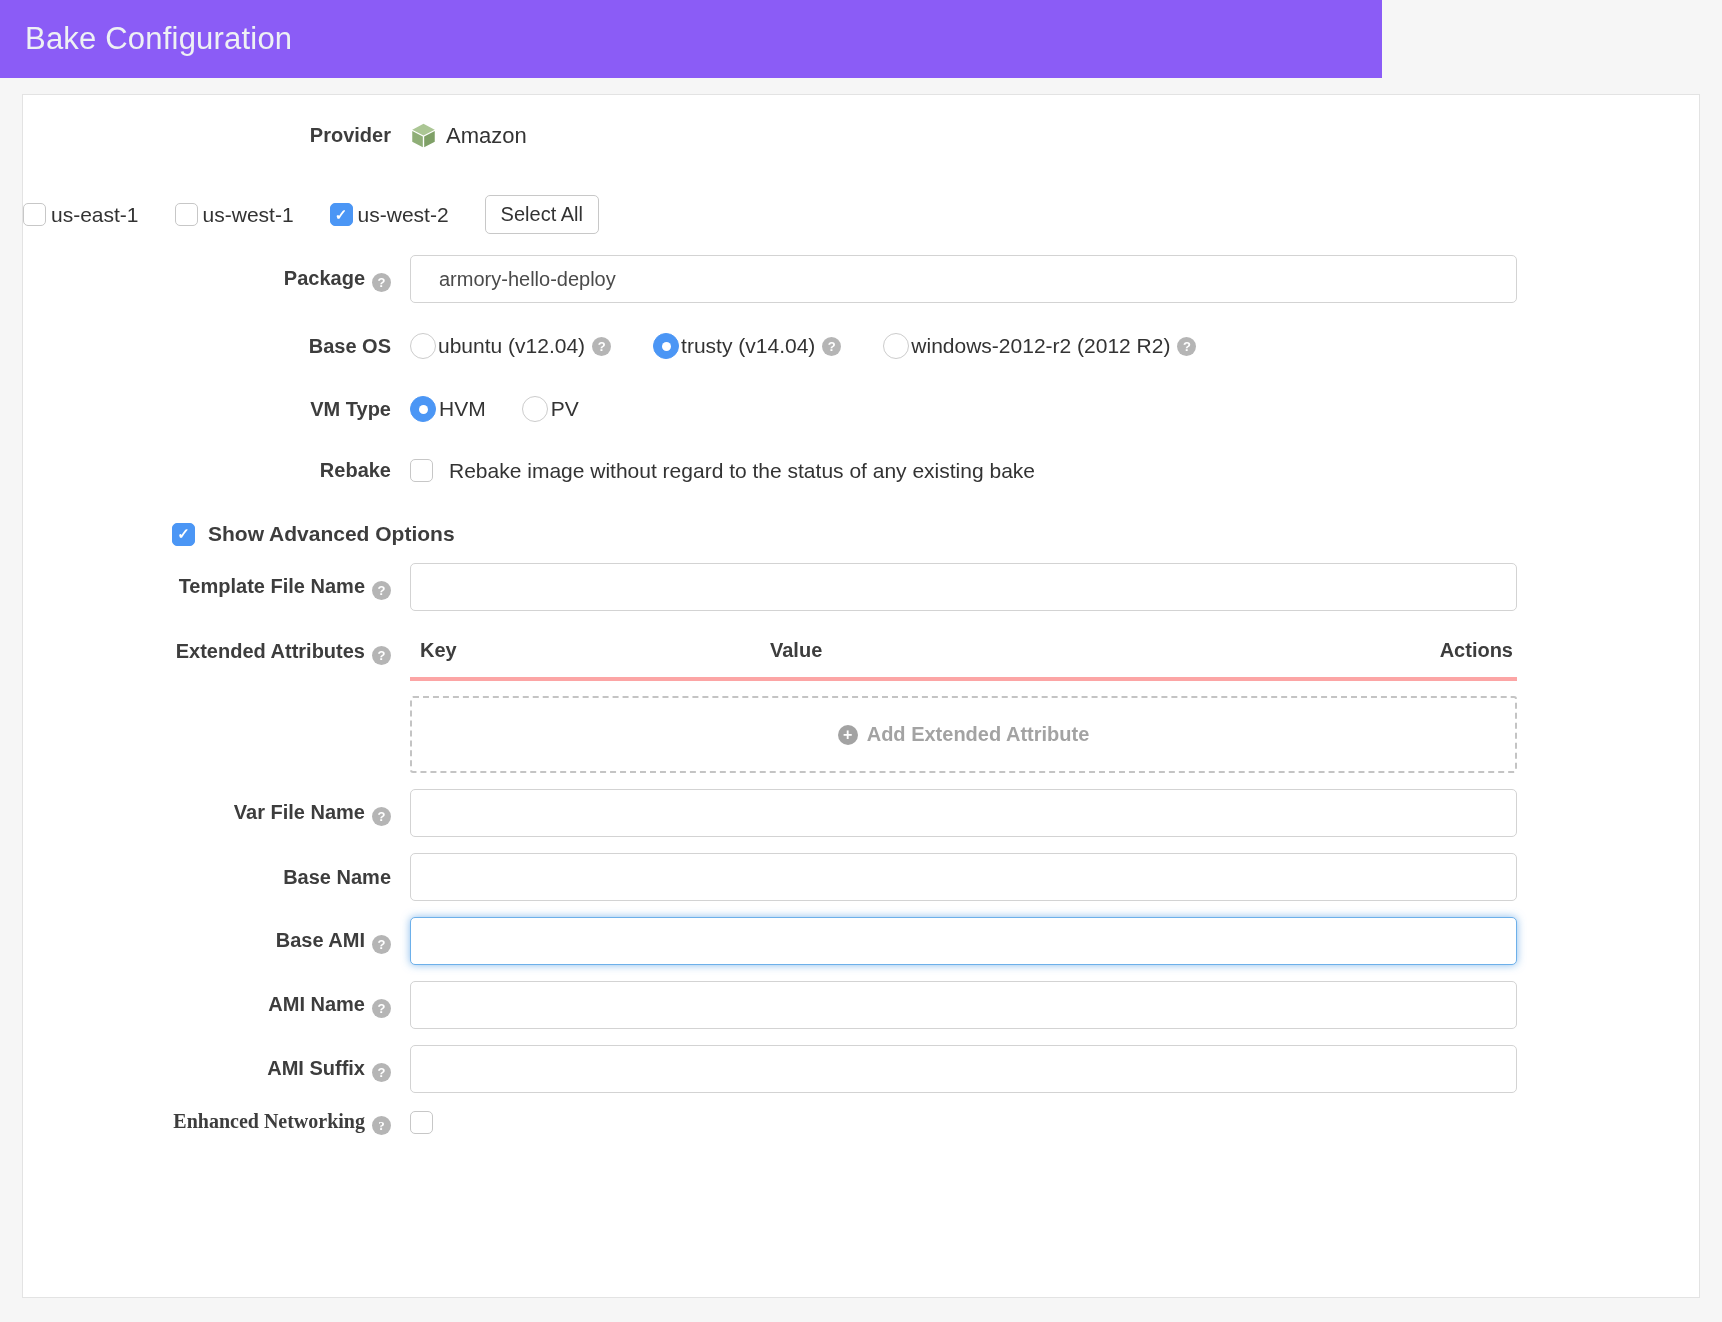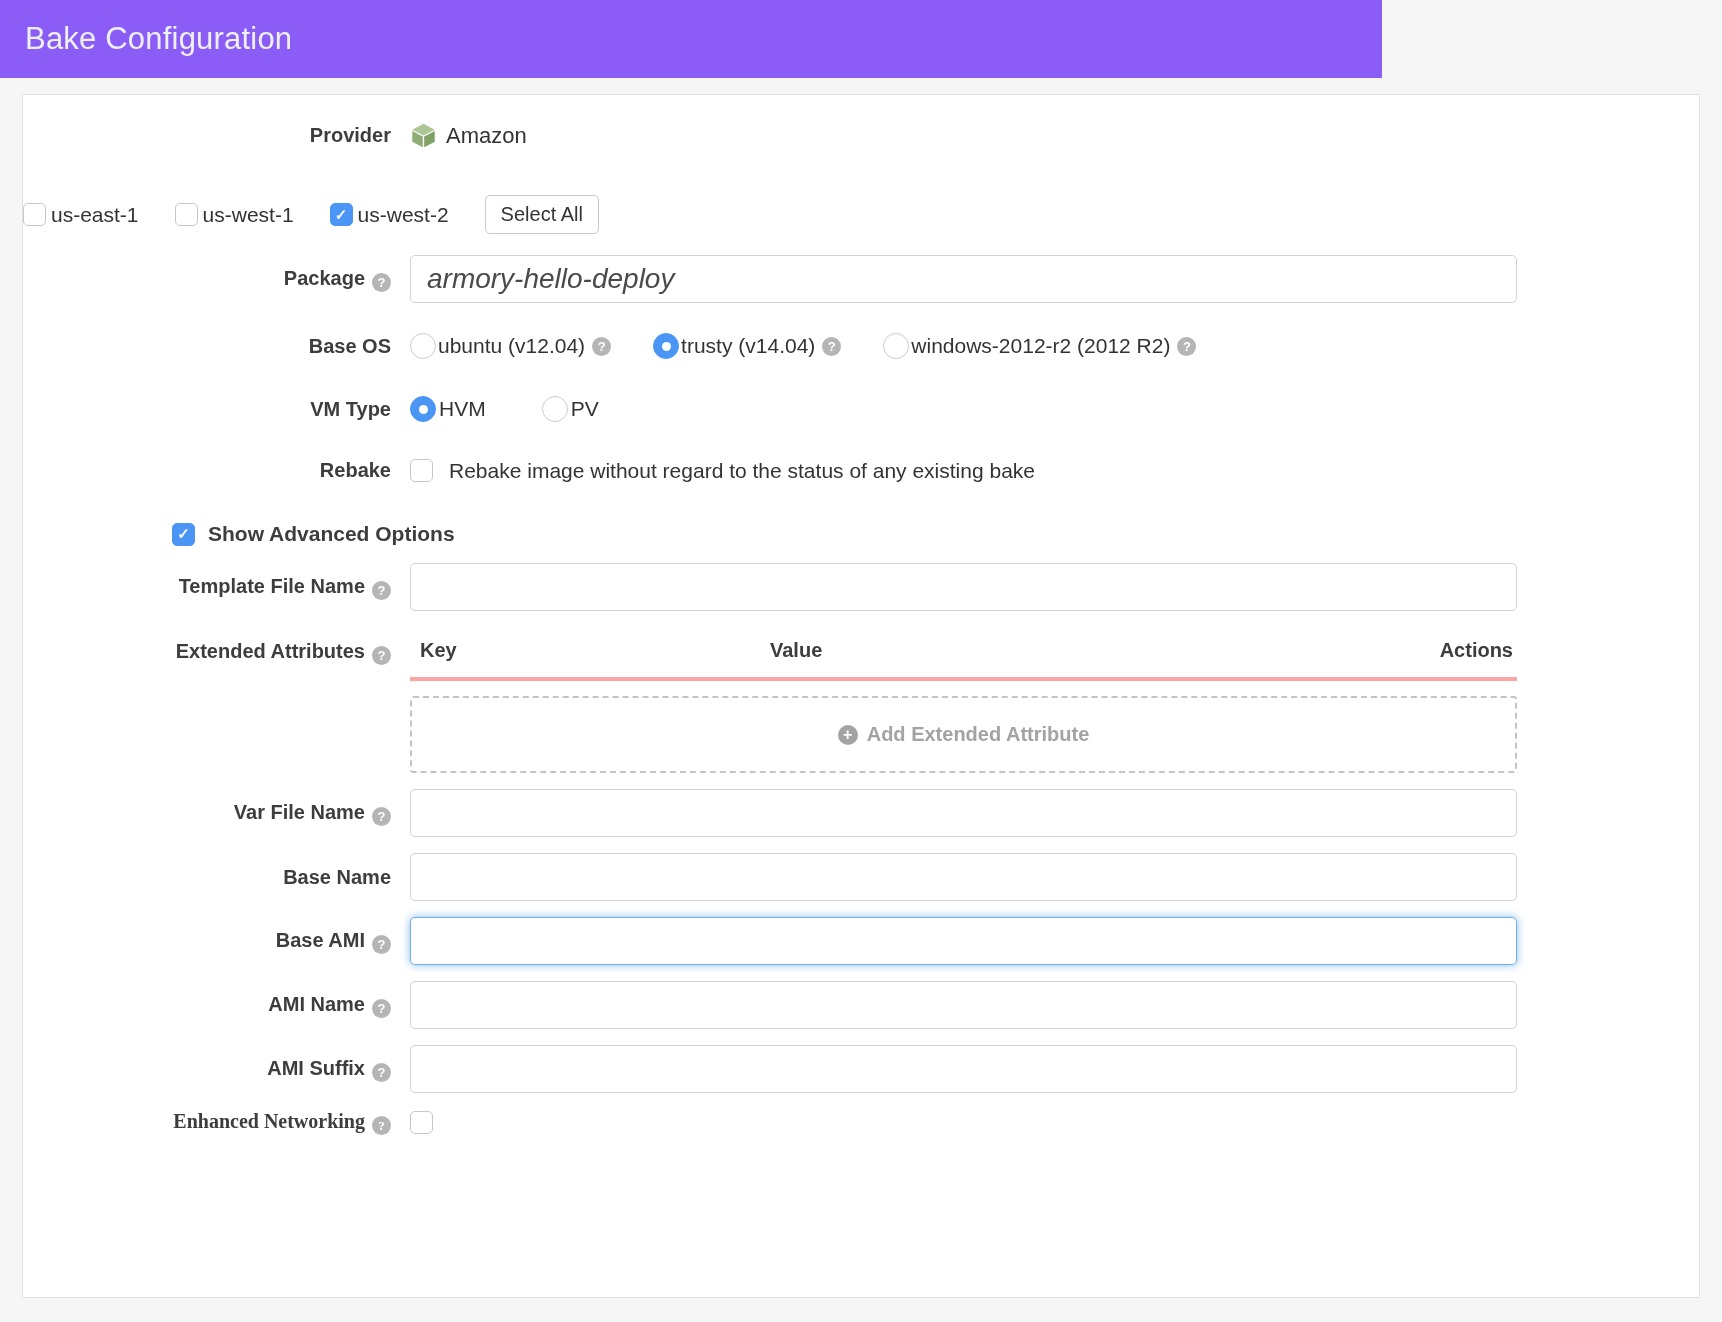--- a/index.html
+++ b/index.html
@@ -64,21 +64,21 @@
     content:""; position:absolute; left:50%; top:50%; width:9px; height:9px;
     margin:-4.5px 0 0 -4.5px; border-radius:50%; background:#fff;
   }
   .opt { display:inline-flex; align-items:center; }
   .opt-label { font-size:21px; color:#333; margin-left:5px; white-space:nowrap; }
 
   
   .text-input {
     width:100%; height:48px; border:1px solid #d3d3d3; border-radius:5px;
     font-family:"Liberation Sans", sans-serif;
-    font-size:28px; color:#4a4a4a; padding:0 16px; background:#fff; outline:none;font-style:italic;
+    font-size:20px; color:#4a4a4a; padding:0 28px; background:#fff; outline:none;
   }
   .text-input.focused {
     border-color:#6db0ea;
     box-shadow:0 0 9px rgba(96,164,230,0.75);
   }
 
   
   .btn {
     height:39px; padding:0 15px; background:#fff; border:1px solid #c8c8c8;
     border-radius:5px; font-family:"Liberation Sans", sans-serif;
@@ -120,21 +120,21 @@
   .r-eaadd      { margin-bottom:16px; }
   .r-input16    { margin-bottom:16px; }
   .r-enhanced   { margin-top:14px;font-family:Liberation Serif, serif; }
 
   .showadv-label { font-size:21px; font-weight:700; color:#3d3d3d; margin-left:13px; }
 
   .provider-value { display:inline-flex; align-items:center; gap:9px; font-size:22px; color:#333; }
 
   .regions-field { gap:36px; }
   .baseos-field  { gap:42px; }
-  .vm-field      { gap:56px; }
+  .vm-field      { gap:36px; }
 
   .rebake-text { font-size:21px; color:#333; margin-left:16px; }
 </style>
 </head>
 <body>
 
 <div class="modal-header">
   <div class="modal-title">Bake Configuration</div>
 </div>
 

